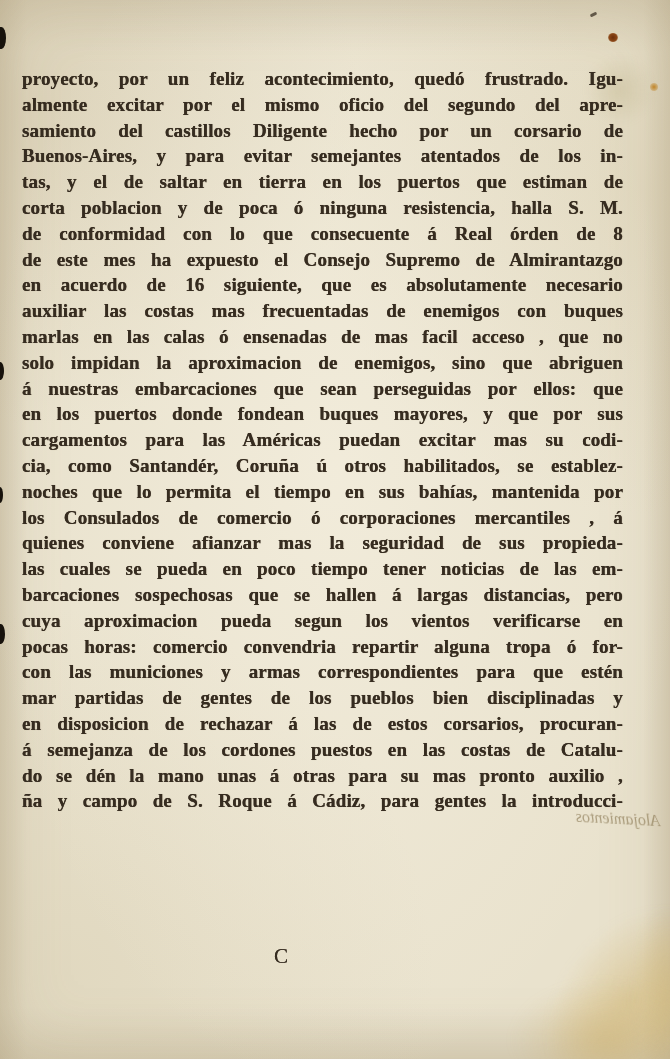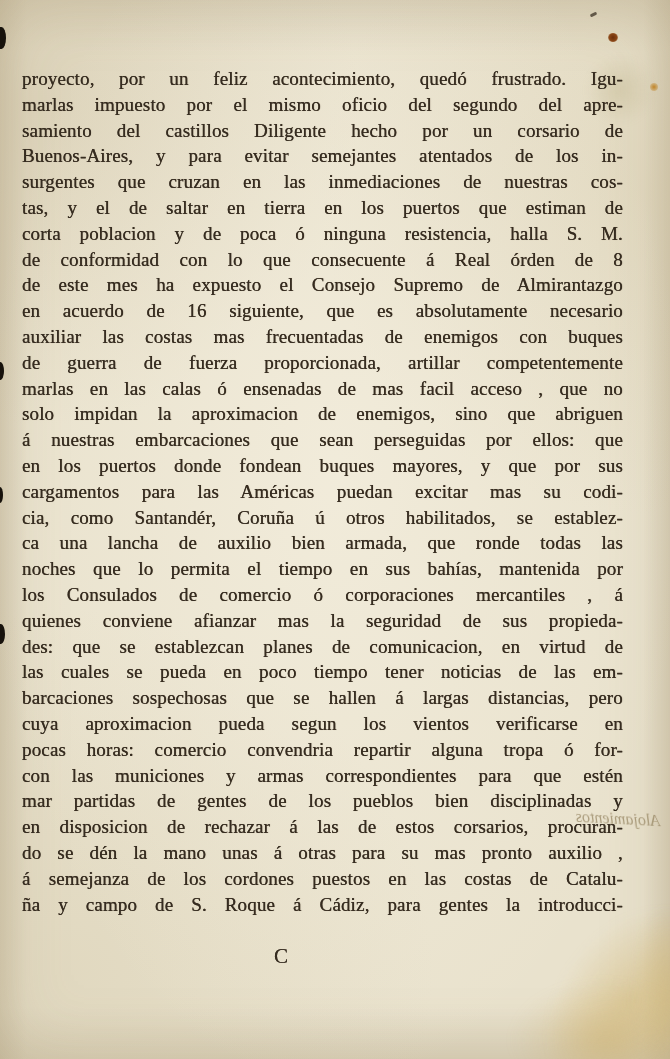--- a/index.html
+++ b/index.html
@@ -31,20 +31,21 @@
     color: #362c20;
     font-size: 19px;
     line-height: 25.8px;
     letter-spacing: 0.15px;
   }
   .text-line {
     text-align: justify;
     text-align-last: justify;
     white-space: normal;
     text-shadow: 0 0 0.6px rgba(54,44,32,0.85), 0.4px 0.4px 0.7px rgba(90,75,55,0.35);
+    font-weight: bold;
   }
   .signature {
     position: absolute;
     left: 274px;
     top: 944px;
     color: #362c20;
     font-size: 21px;
     text-shadow: 0 0 0.6px rgba(54,44,32,0.85);
   }
   
@@ -132,49 +133,45 @@
 
   <div class="edge-mark edge-1"></div>
   <div class="edge-mark edge-2"></div>
   <div class="edge-mark edge-3"></div>
   <div class="edge-mark edge-4"></div>
 
   <div class="bleed-text">Alojamientos</div>
 
   <div class="textblock">
       <div class="text-line">proyecto, por un feliz acontecimiento, quedó frustrado. Igu-</div>
-      <div class="text-line">marlas impuesto por el mismo oficio del segundo del apre-</div>
+      <div class="text-line">almente excitar por el mismo oficio del segundo del apre-</div>
       <div class="text-line">samiento del castillos Diligente hecho por un corsario de</div>
       <div class="text-line">Buenos-Aires, y para evitar semejantes atentados de los in-</div>
-      <div class="text-line">surgentes que cruzan en las inmediaciones de nuestras cos-</div>
       <div class="text-line">tas, y el de saltar en tierra en los puertos que estiman de</div>
       <div class="text-line">corta poblacion y de poca ó ninguna resistencia, halla S. M.</div>
       <div class="text-line">de conformidad con lo que consecuente á Real órden de 8</div>
       <div class="text-line">de este mes ha expuesto el Consejo Supremo de Almirantazgo</div>
       <div class="text-line">en acuerdo de 16 siguiente, que es absolutamente necesario</div>
       <div class="text-line">auxiliar las costas mas frecuentadas de enemigos con buques</div>
-      <div class="text-line">de guerra de fuerza proporcionada, artillar competentemente</div>
       <div class="text-line">marlas en las calas ó ensenadas de mas facil acceso , que no</div>
       <div class="text-line">solo impidan la aproximacion de enemigos, sino que abriguen</div>
       <div class="text-line">á nuestras embarcaciones que sean perseguidas por ellos: que</div>
       <div class="text-line">en los puertos donde fondean buques mayores, y que por sus</div>
       <div class="text-line">cargamentos para las Américas puedan excitar mas su codi-</div>
       <div class="text-line">cia, como Santandér, Coruña ú otros habilitados, se establez-</div>
-      <div class="text-line">ca una lancha de auxilio bien armada, que ronde todas las</div>
       <div class="text-line">noches que lo permita el tiempo en sus bahías, mantenida por</div>
       <div class="text-line">los Consulados de comercio ó corporaciones mercantiles , á</div>
       <div class="text-line">quienes conviene afianzar mas la seguridad de sus propieda-</div>
-      <div class="text-line">des: que se establezcan planes de comunicacion, en virtud de</div>
       <div class="text-line">las cuales se pueda en poco tiempo tener noticias de las em-</div>
       <div class="text-line">barcaciones sospechosas que se hallen á largas distancias, pero</div>
       <div class="text-line">cuya aproximacion pueda segun los vientos verificarse en</div>
       <div class="text-line">pocas horas: comercio convendria repartir alguna tropa ó for-</div>
       <div class="text-line">con las municiones y armas correspondientes para que estén</div>
       <div class="text-line">mar partidas de gentes de los pueblos bien disciplinadas y</div>
       <div class="text-line">en disposicion de rechazar á las de estos corsarios, procuran-</div>
+      <div class="text-line">á semejanza de los cordones puestos en las costas de Catalu-</div>
       <div class="text-line">do se dén la mano unas á otras para su mas pronto auxilio ,</div>
-      <div class="text-line">á semejanza de los cordones puestos en las costas de Catalu-</div>
       <div class="text-line">ña y campo de S. Roque á Cádiz, para gentes la introducci-</div>
     </div>
 
   <div class="signature">C</div>
 
 </div>
 
 </body></html>

